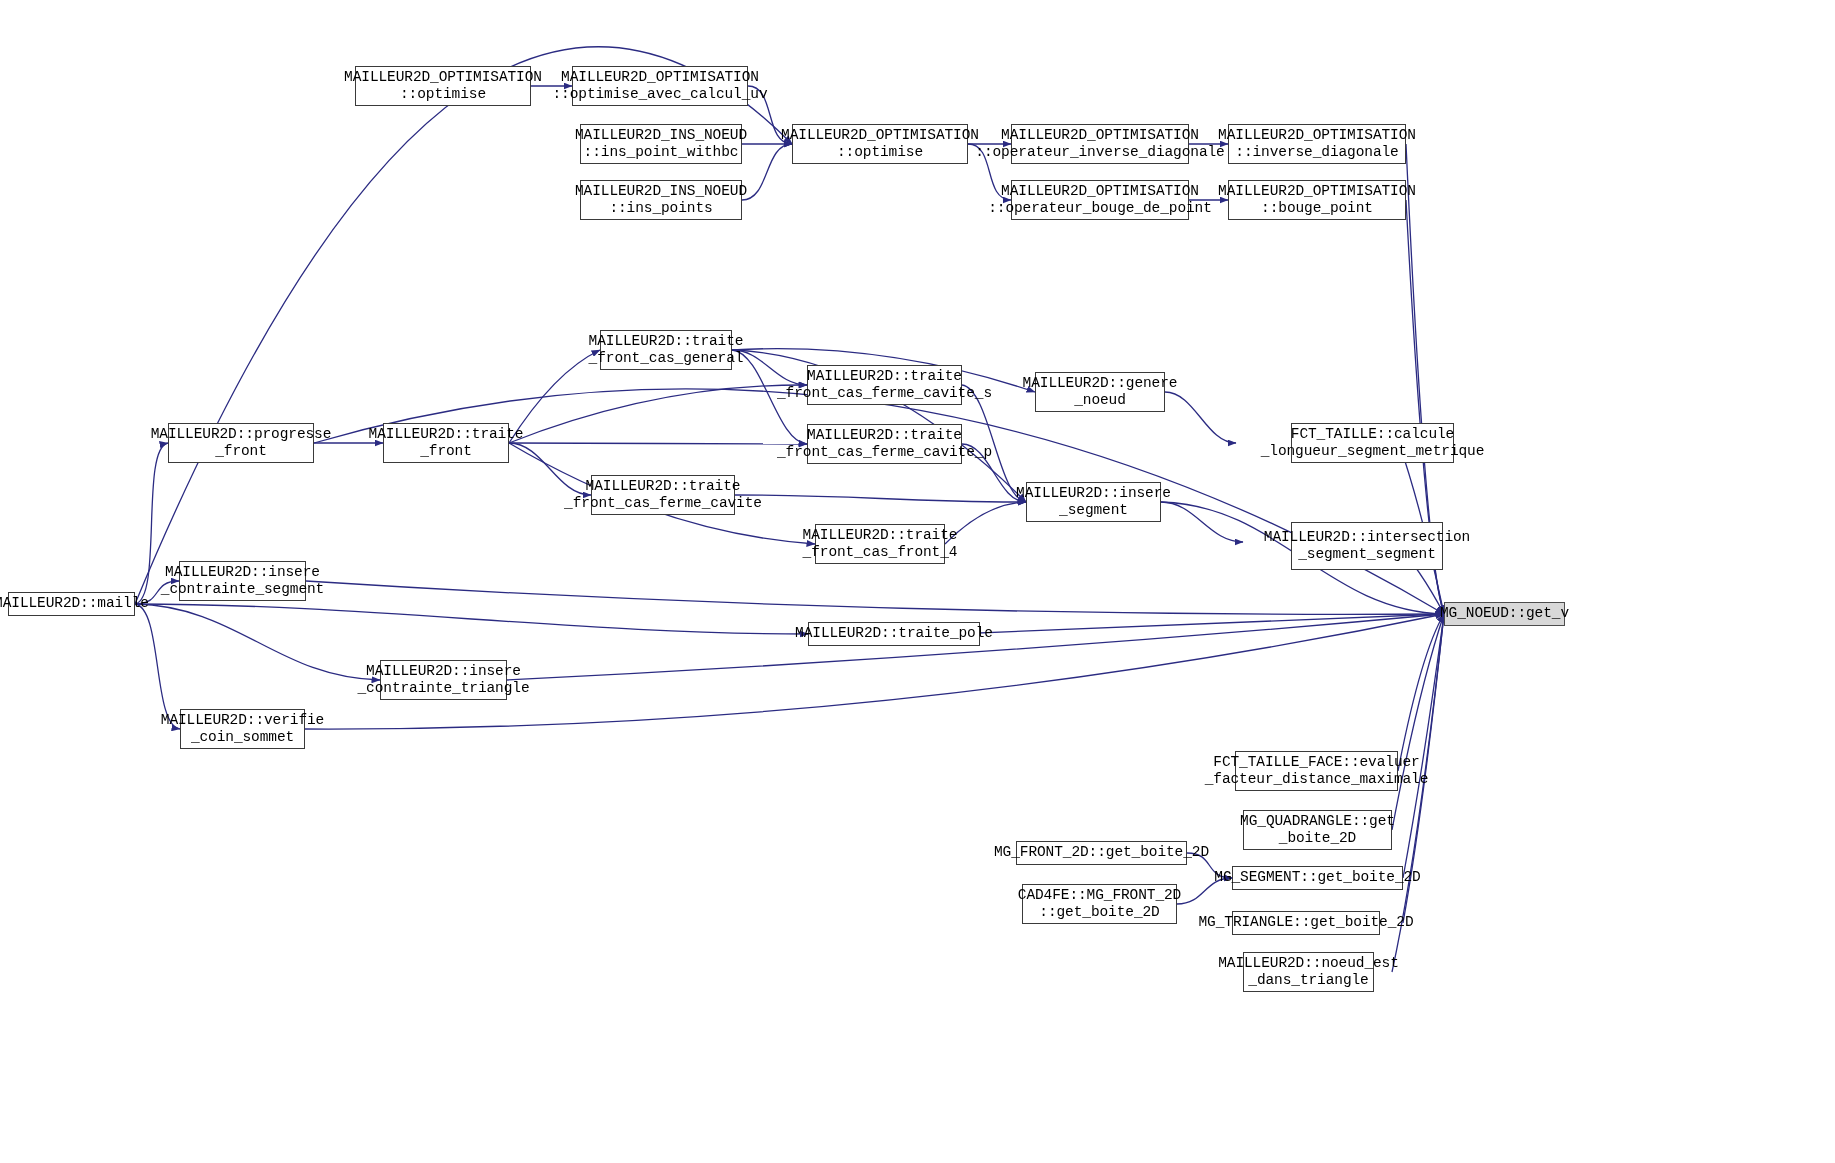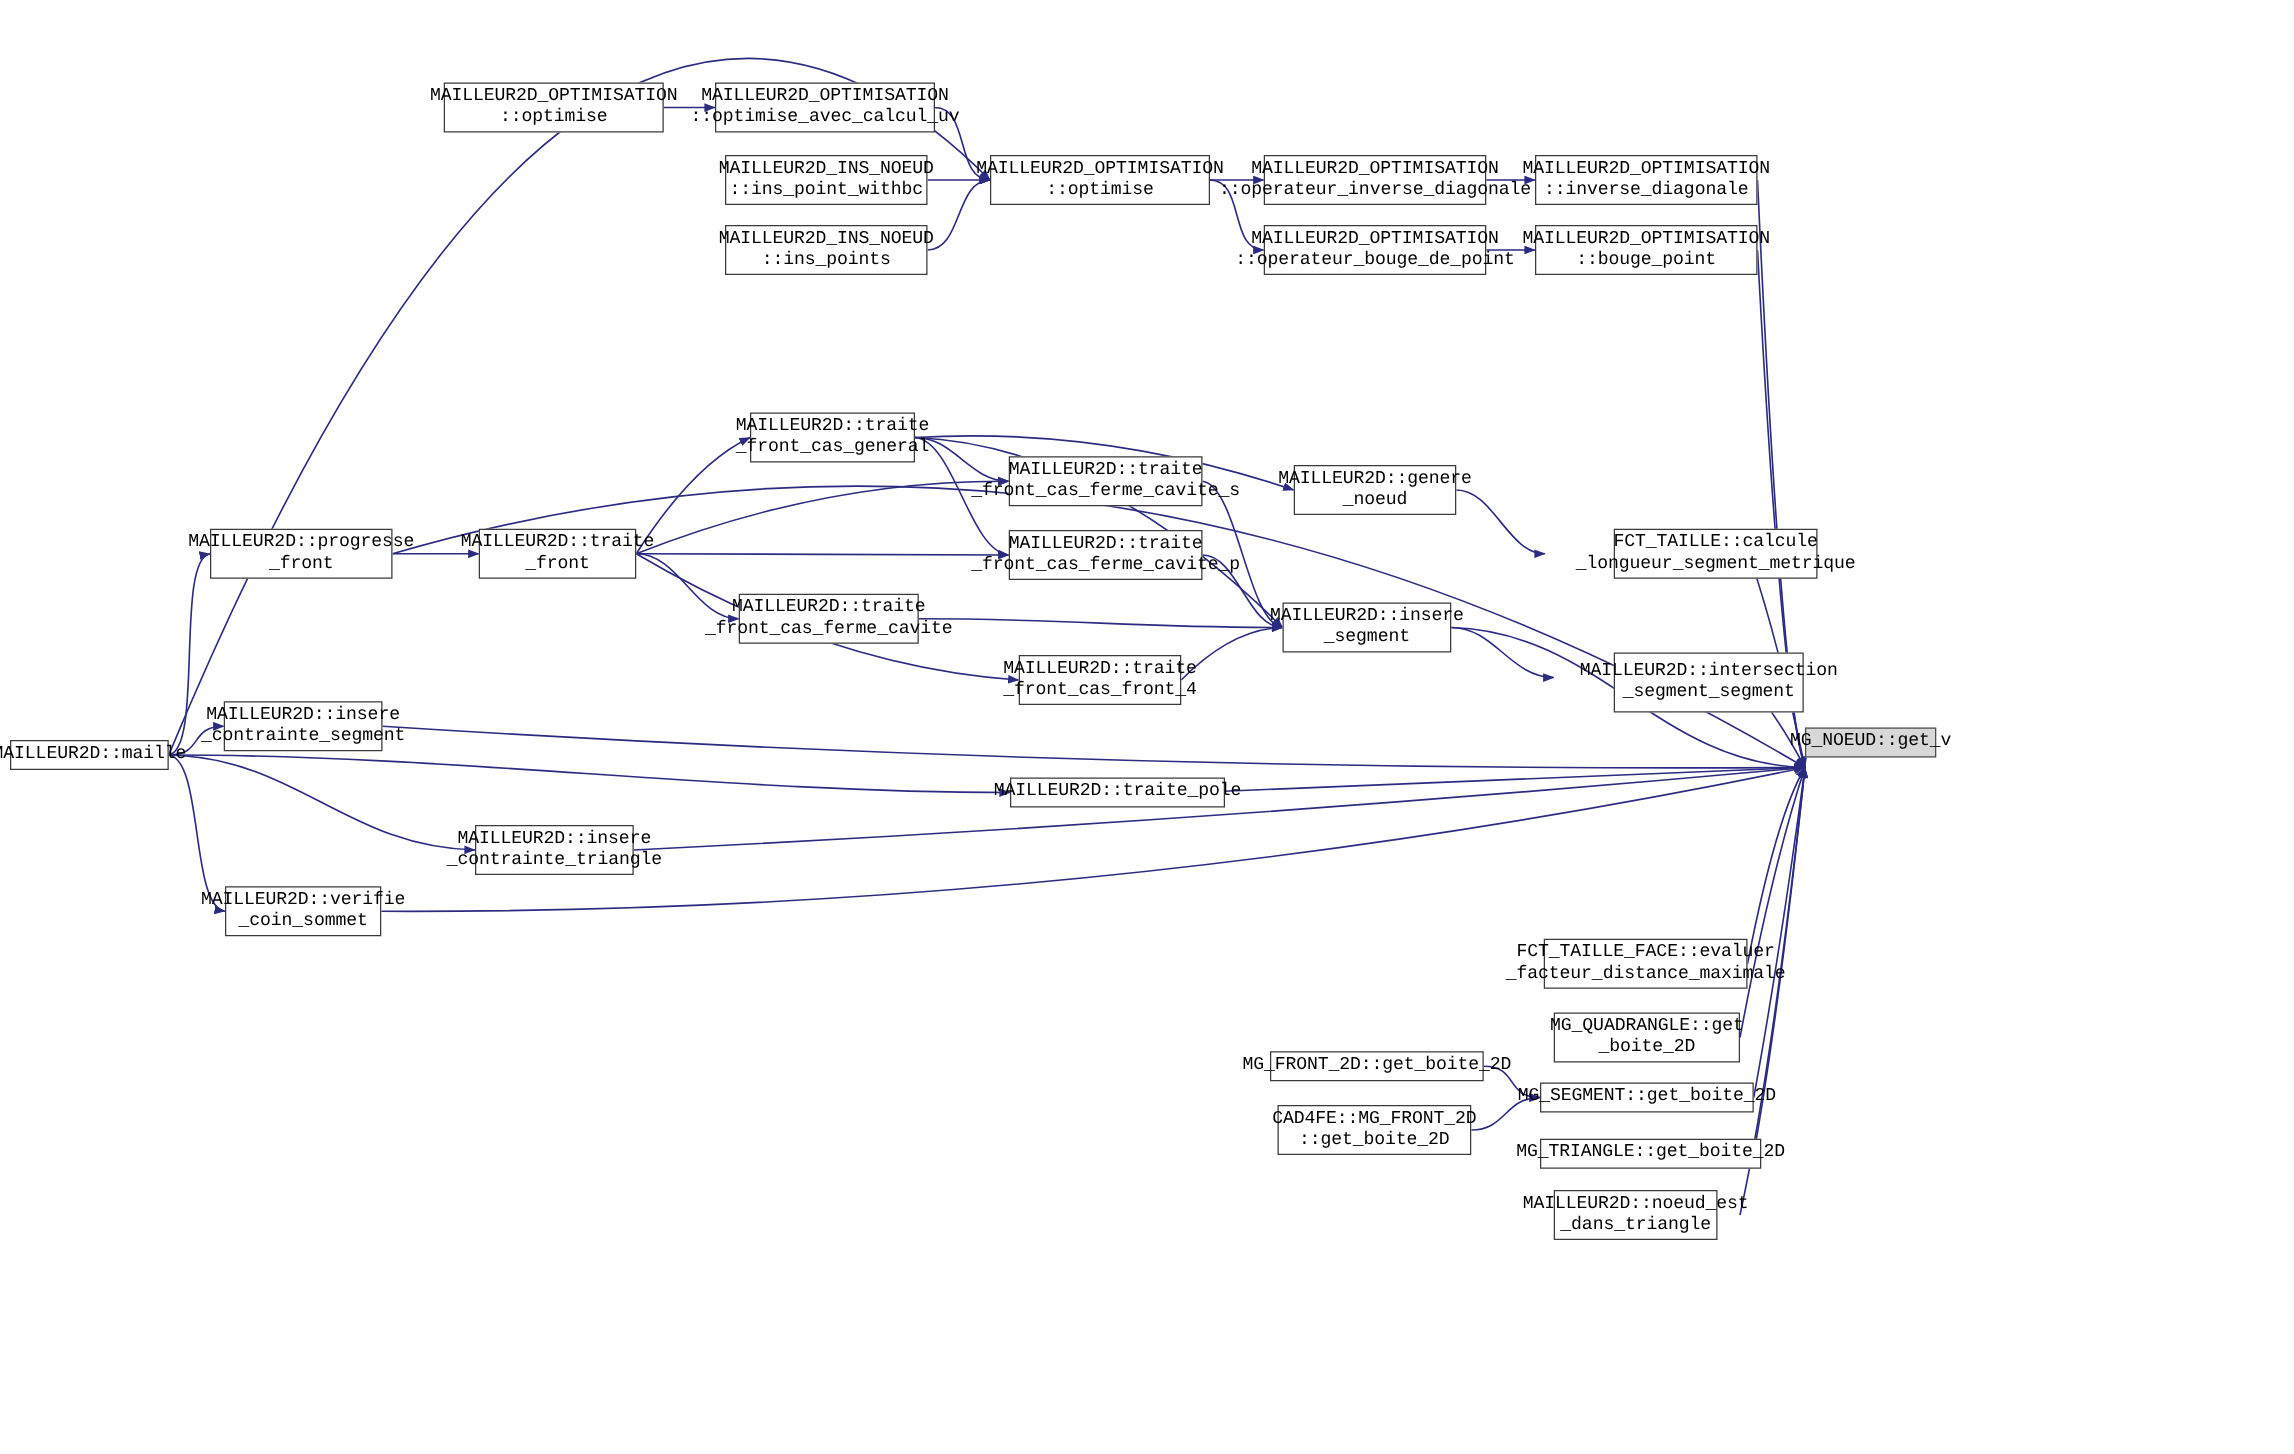--- a/index.html
+++ b/index.html
@@ -155,18 +155,18 @@
       <div class="node" style="left: 180px; top: 709px; width: 125px; height: 40px;">MAILLEUR2D::verifie
 _coin_sommet</div>
       <div class="node" style="left: 1235px; top: 751px; width: 163px; height: 40px;">FCT_TAILLE_FACE::evaluer
 _facteur_distance_maximale</div>
       <div class="node" style="left: 1243px; top: 810px; width: 149px; height: 40px;">MG_QUADRANGLE::get
 _boite_2D</div>
       <div class="node" style="left: 1016px; top: 841px; width: 171px; height: 24px;">MG_FRONT_2D::get_boite_2D</div>
       <div class="node" style="left: 1232px; top: 866px; width: 171px; height: 24px;">MG_SEGMENT::get_boite_2D</div>
       <div class="node" style="left: 1022px; top: 884px; width: 155px; height: 40px;">CAD4FE::MG_FRONT_2D
 ::get_boite_2D</div>
-      <div class="node" style="left: 1232px; top: 911px; width: 177px; height: 24px;">MG_TRIANGLE::get_boite_2D</div>
+      <div class="node" style="left: 1232px; top: 911px; width: 148px; height: 24px;">MG_TRIANGLE::get_boite_2D</div>
       <div class="node" style="left: 1243px; top: 952px; width: 131px; height: 40px;">MAILLEUR2D::noeud_est
 _dans_triangle</div>
-      <div class="node focus" style="left: 1444px; top: 582px; width: 105px; height: 24px;">MG_NOEUD::get_v</div>
+      <div class="node focus" style="left: 1444px; top: 602px; width: 121px; height: 24px;">MG_NOEUD::get_v</div>
     </div>
 </div>
 
 </body></html>

